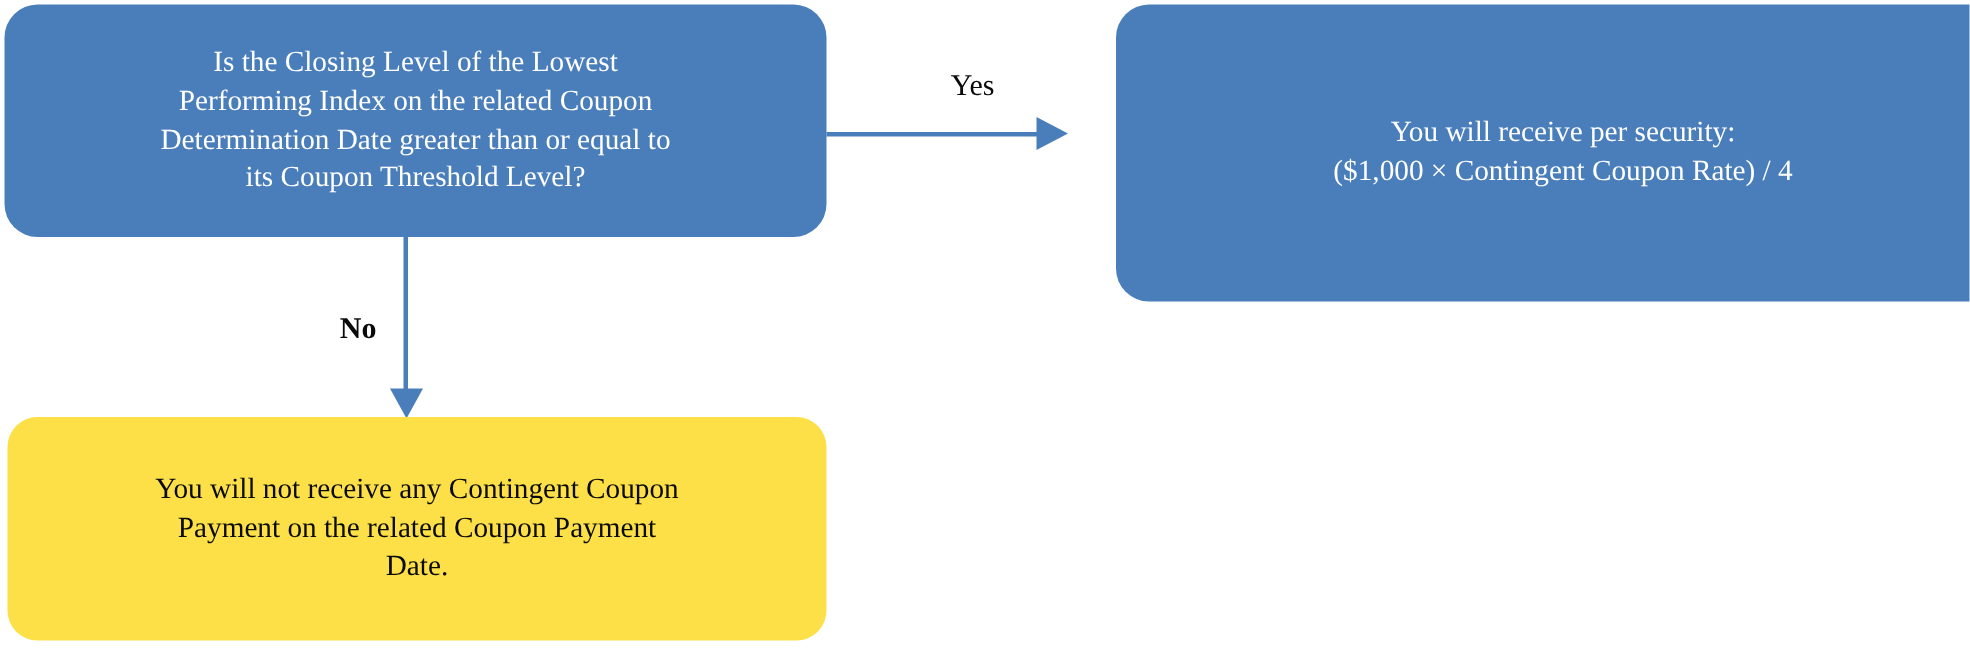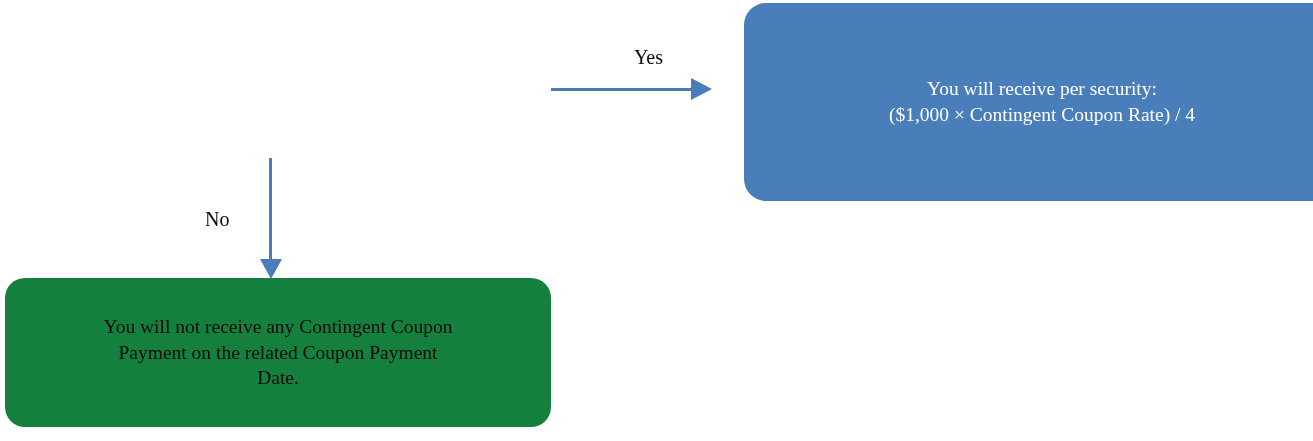--- a/index.html
+++ b/index.html
@@ -63,21 +63,21 @@
     font-size: 19.5px;
     margin-left: 33px;
   }
 
   
   #node-no-outcome {
     left: 5px;
     top: 278px;
     width: 546px;
     height: 149px;
-    background: #15803d;
+    background: #fde047;
     color: #0A0A0A;
     font-size: 19.5px;
     border-radius: 20px;
   }
 
   
   .conn-line-h {
     position: absolute;
     background: #4A7EBB;
     height: 3px;
@@ -131,28 +131,35 @@
   #edge-label-yes {
     left: 615px;
     top: 47px;
     width: 48px;
     text-align: right;
   }
   #edge-label-no {
     left: 205px;
     top: 209px;
     width: 46px;
-    text-align: left;
+    text-align: right;
+    font-weight: bold;
   }
 </style>
 </head>
 <body>
 
 <div class="canvas">
 
+  <div class="node" id="node-decision">
+    <span class="node-text">Is the Closing Level of the Lowest
+Performing Index on the related Coupon
+Determination Date greater than or equal to
+its Coupon Threshold Level?</span>
+  </div>
 
   <div class="conn-line-h" id="yes-connector-line"></div>
   <div id="yes-connector-head"></div>
   <div class="edge-label" id="edge-label-yes">Yes</div>
 
   <div class="node" id="node-yes-outcome">
     <span class="node-text">You will receive per security:
 ($1,000 × Contingent Coupon Rate) / 4</span>
   </div>
 

